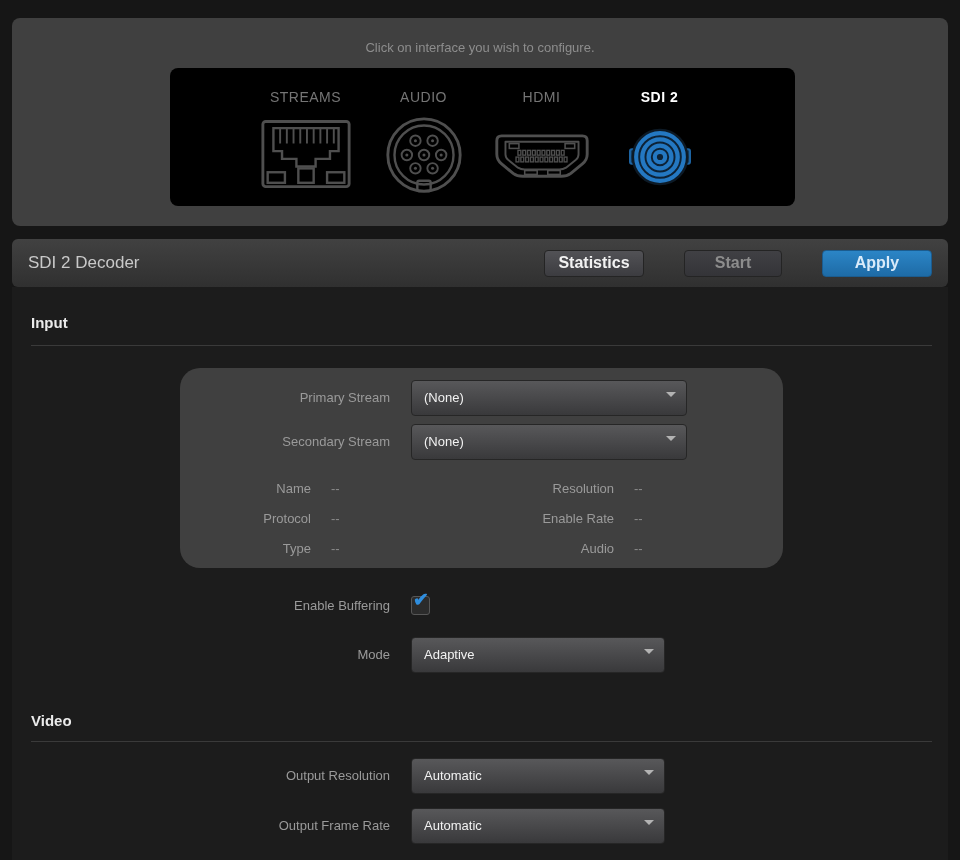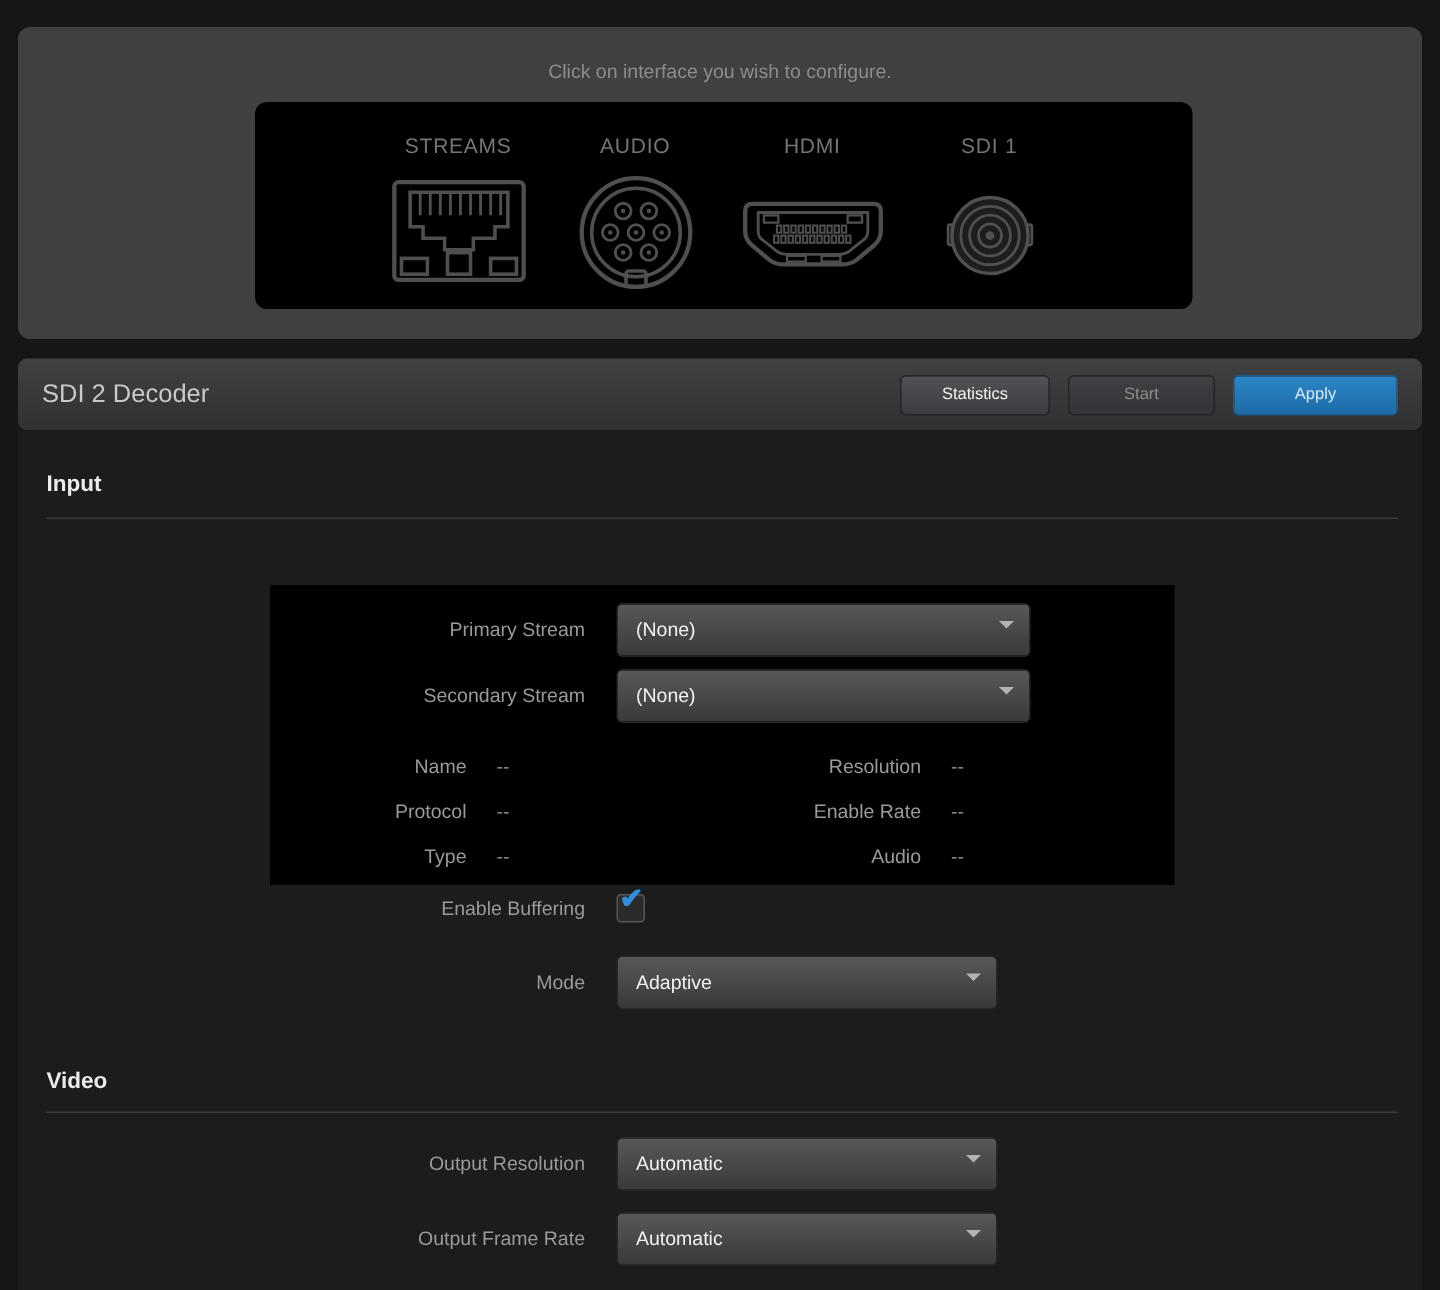--- a/index.html
+++ b/index.html
@@ -12,37 +12,37 @@
   .connector-panel{position:absolute;left:158px;top:50px;width:625px;height:138px;
     background:#000;border-radius:8px;display:flex;justify-content:center;gap:12px;}
   .iface{width:106px;display:flex;flex-direction:column;align-items:center;padding-top:21px;cursor:pointer;}
   .iface-label{font-size:14px;letter-spacing:.5px;color:#757575;white-space:nowrap;}
   .iface.selected .iface-label{color:#ffffff;font-weight:bold;}
   .icon-box{height:100px;display:flex;align-items:center;justify-content:center;}
 
   
   .decoder-bar{position:absolute;left:12px;top:239px;width:936px;height:48px;
     background:linear-gradient(#414141,#303030);border-radius:6px;
-    display:flex;align-items:center;padding:0 16px;box-sizing:border-box;}
+    display:flex;align-items:center;padding:0 16px;box-sizing:border-box;gap:28px;}
   .decoder-title{flex:1;font-size:17px;color:#c9c9c9;}
-  .btn{height:27px;border-radius:4px;border:1px solid #242424;font-size:11px;font-weight:normal;
+  .btn{height:27px;border-radius:4px;border:1px solid #242424;font-size:16px;font-weight:bold;
     display:flex;align-items:center;justify-content:center;cursor:pointer;box-sizing:border-box;}
   .btn-stats{width:100px;background:linear-gradient(#525256,#3c3c40);color:#f2f2f2;margin-right:12px;}
   .btn-start{width:98px;background:linear-gradient(#404044,#343438);color:#8d8d8d;margin-right:12px;}
   .btn-apply{width:110px;background:linear-gradient(#2b85c6,#1e6ba6);color:#d9ebfa;border-color:#1b5c8f;}
 
   
   .content{position:absolute;left:12px;top:287px;width:936px;height:573px;background:#1c1c1c;}
 
   .section-title{position:absolute;left:31px;color:#ebebeb;font-size:15px;font-weight:bold;}
   .divider{position:absolute;left:31px;width:901px;height:1px;background:#3a3a3a;}
 
   
-  .input-panel{position:absolute;left:180px;top:390px;width:603px;height:200px;
-    background:#000000;border-radius:0;}
+  .input-panel{position:absolute;left:180px;top:368px;width:603px;height:200px;
+    background:#404040;border-radius:20px;}
   .panel-row{display:flex;align-items:center;height:27px;margin-top:16px;}
   .panel-row + .panel-row{margin-top:17px;}
   .panel-label{width:210px;text-align:right;color:#9a9a9a;font-size:13px;}
   .gap21{width:21px;}
 
   .dropdown{height:27px;border-radius:4px;background:linear-gradient(#58585a,#39393b);
     border:1px solid #262626;display:flex;align-items:center;padding:17px 12px;
     color:#f2f2f2;font-size:13px;box-sizing:border-box;position:relative;cursor:pointer;}
   .dd-wide{width:276px;}
   .dd-mid{width:254px;}
@@ -160,35 +160,35 @@
               <rect x="65" y="26" width="3" height="5"></rect>
                 <rect x="70" y="26" width="3" height="5"></rect>
               <rect x="75" y="26" width="3" height="5"></rect>
             </g>
             <rect class="ln" x="34" y="40" width="13" height="4" stroke-width="1.6"></rect>
             <rect class="ln" x="58" y="40" width="13" height="4" stroke-width="1.6"></rect>
           </svg>
         </span>
       </div>
 
-
-      <div class="iface">
-        <span class="iface-label">SDI 1</span>
+      <div class="iface selected">
+        <span class="iface-label">SDI 2</span>
         <span class="icon-box" style="margin-top:2px;">
-          <svg width="58" height="58" viewBox="0 0 64 64">
-            <rect x="1" y="24" width="7" height="15" rx="2" fill="#1d1d1d" stroke="#505050" stroke-width="2"></rect>
-            <rect x="56" y="24" width="7" height="15" rx="2" fill="#1d1d1d" stroke="#505050" stroke-width="2"></rect>
-            <circle cx="32" cy="32" r="28" fill="#1d1d1d" stroke="#505050" stroke-width="2.5"></circle>
-            <circle cx="32" cy="32" r="21.5" fill="none" stroke="#505050" stroke-width="2"></circle>
-            <circle cx="32" cy="32" r="15" fill="none" stroke="#505050" stroke-width="2"></circle>
-            <circle cx="32" cy="32" r="8.5" fill="none" stroke="#505050" stroke-width="2"></circle>
-            <circle cx="32" cy="32" r="3.2" fill="#505050"></circle>
-          </svg>
-        </span>
-      </div>
+          <svg width="62" height="62" viewBox="0 0 64 64">
+            <rect x="1" y="24" width="7" height="15" rx="2" fill="#123a5c" stroke="#1d64a3" stroke-width="2"></rect>
+            <rect x="56" y="24" width="7" height="15" rx="2" fill="#123a5c" stroke="#1d64a3" stroke-width="2"></rect>
+            <circle cx="32" cy="32" r="28" fill="#2478c2" stroke="#0d1a26" stroke-width="2.5"></circle>
+            <circle cx="32" cy="32" r="21.5" fill="none" stroke="#0d2236" stroke-width="2"></circle>
+            <circle cx="32" cy="32" r="15" fill="none" stroke="#0d2236" stroke-width="2"></circle>
+            <circle cx="32" cy="32" r="8.5" fill="none" stroke="#0d2236" stroke-width="2"></circle>
+            <circle cx="32" cy="32" r="3.2" fill="#0d2236"></circle>
+          </svg>
+        </span>
+      </div>
+
 
     </div>
   </div>
 
   <div class="decoder-bar">
     <div class="decoder-title">SDI 2 Decoder</div>
     <div class="btn btn-stats">Statistics</div>
     <div class="btn btn-start">Start</div>
     <div class="btn btn-apply">Apply</div>
   </div>

